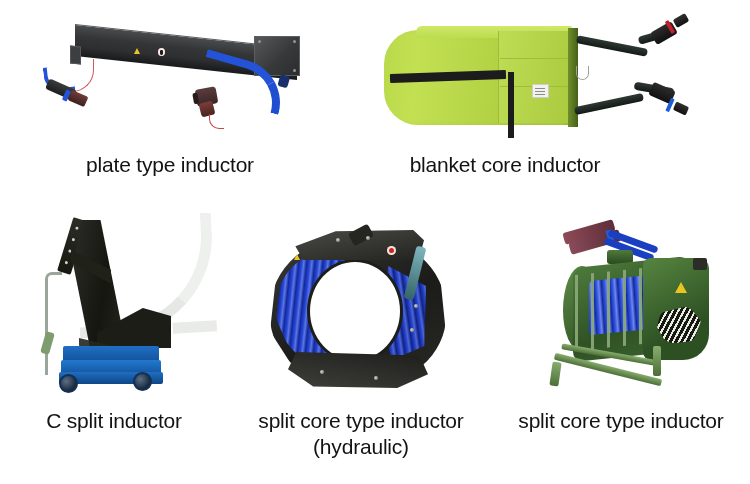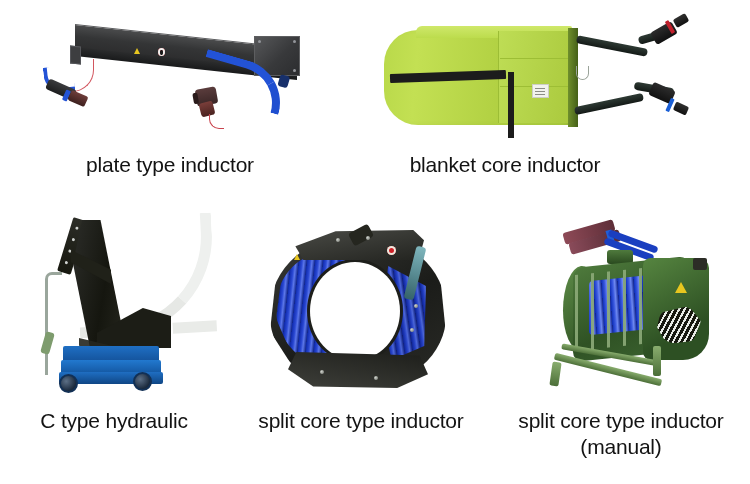--- a/index.html
+++ b/index.html
@@ -578,21 +578,21 @@
       <div class="c-scissor"></div>
       <div class="c-cart-top"></div>
       <div class="c-cart-mid"></div>
       <div class="c-cart-bot"></div>
       <div class="c-handle"></div>
       <div class="c-handle-grip"></div>
       <div class="c-wheel w1"></div>
       <div class="c-wheel w2"></div>
     </div>
     <div class="caption" style="left:0px; top:408px; width:228px;">
-      <span>C type hydraulic</span>
+      <span>C split inductor</span>
     </div>
   </div>
 
   <div class="cell">
     <div class="art" id="splith-art">
       <div class="sh-outer"></div>
       <div class="sh-coil"></div>
       <div class="sh-coil-r"></div>
       <div class="sh-inner"></div>
       <div class="sh-frame-top"></div>
@@ -603,20 +603,21 @@
       <div class="warn-tri sh"></div>
       <div class="sh-bolt" style="left:74px;  top:10px;"></div>
       <div class="sh-bolt" style="left:104px; top:8px;"></div>
       <div class="sh-bolt" style="left:152px; top:76px;"></div>
       <div class="sh-bolt" style="left:148px; top:100px;"></div>
       <div class="sh-bolt" style="left:58px;  top:142px;"></div>
       <div class="sh-bolt" style="left:112px; top:148px;"></div>
     </div>
     <div class="caption" style="left:232px; top:408px; width:258px;">
       <span>split core type inductor</span>
+      <span class="sub">(hydraulic)</span>
     </div>
   </div>
 
   <div class="cell">
     <div class="art" id="splitm-art">
       <div class="sm-conn-red"></div>
       <div class="sm-conn-red2"></div>
       <div class="sm-ring-blue"></div>
       <div class="sm-cable-b b1"></div>
       <div class="sm-cable-b b2"></div>
@@ -631,17 +632,16 @@
       <div class="sm-hook"></div>
       <div class="sm-stand">
         <div class="rail r1"></div>
         <div class="rail r2"></div>
         <div class="rail r3"></div>
         <div class="rail r4"></div>
       </div>
     </div>
     <div class="caption" style="left:492px; top:408px; width:258px;">
       <span>split core type inductor</span>
-      <span class="sub">(manual)</span>
     </div>
   </div>
 
 </div>
 
 </body></html>

